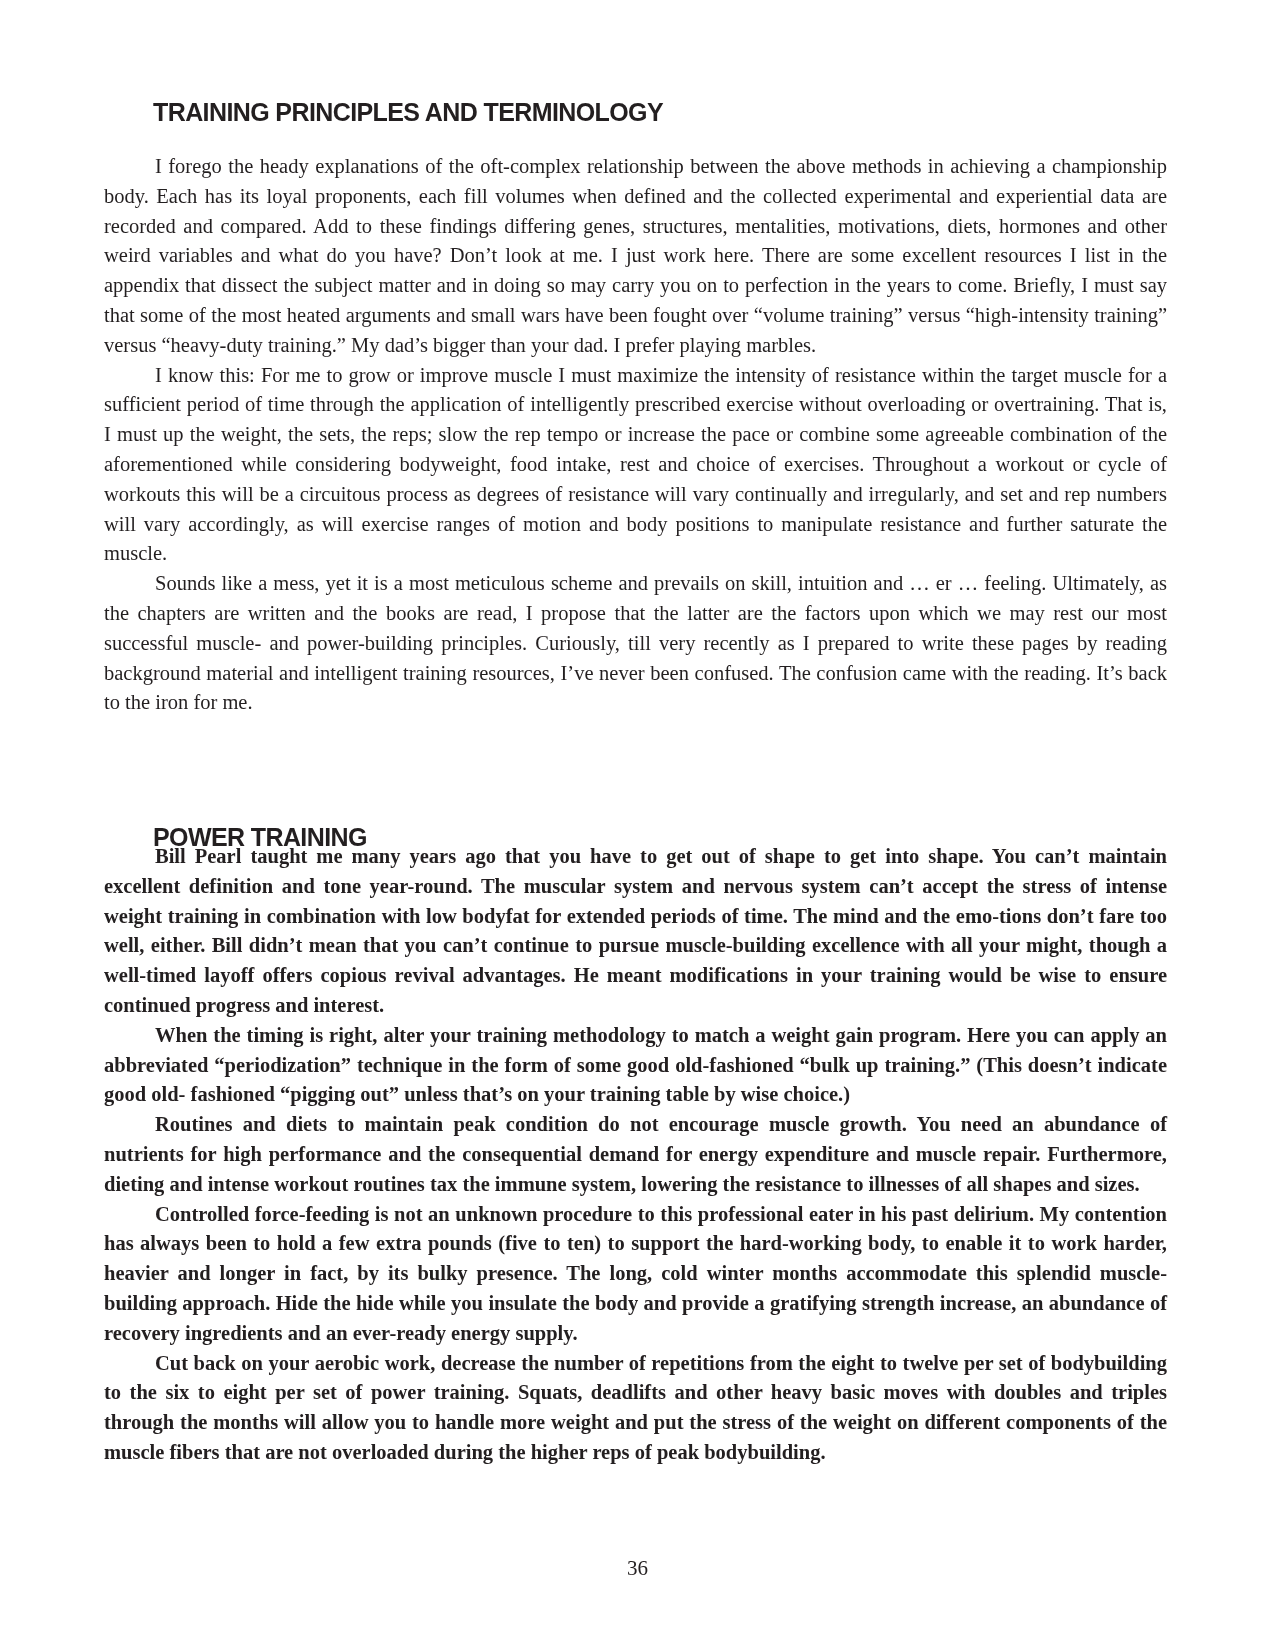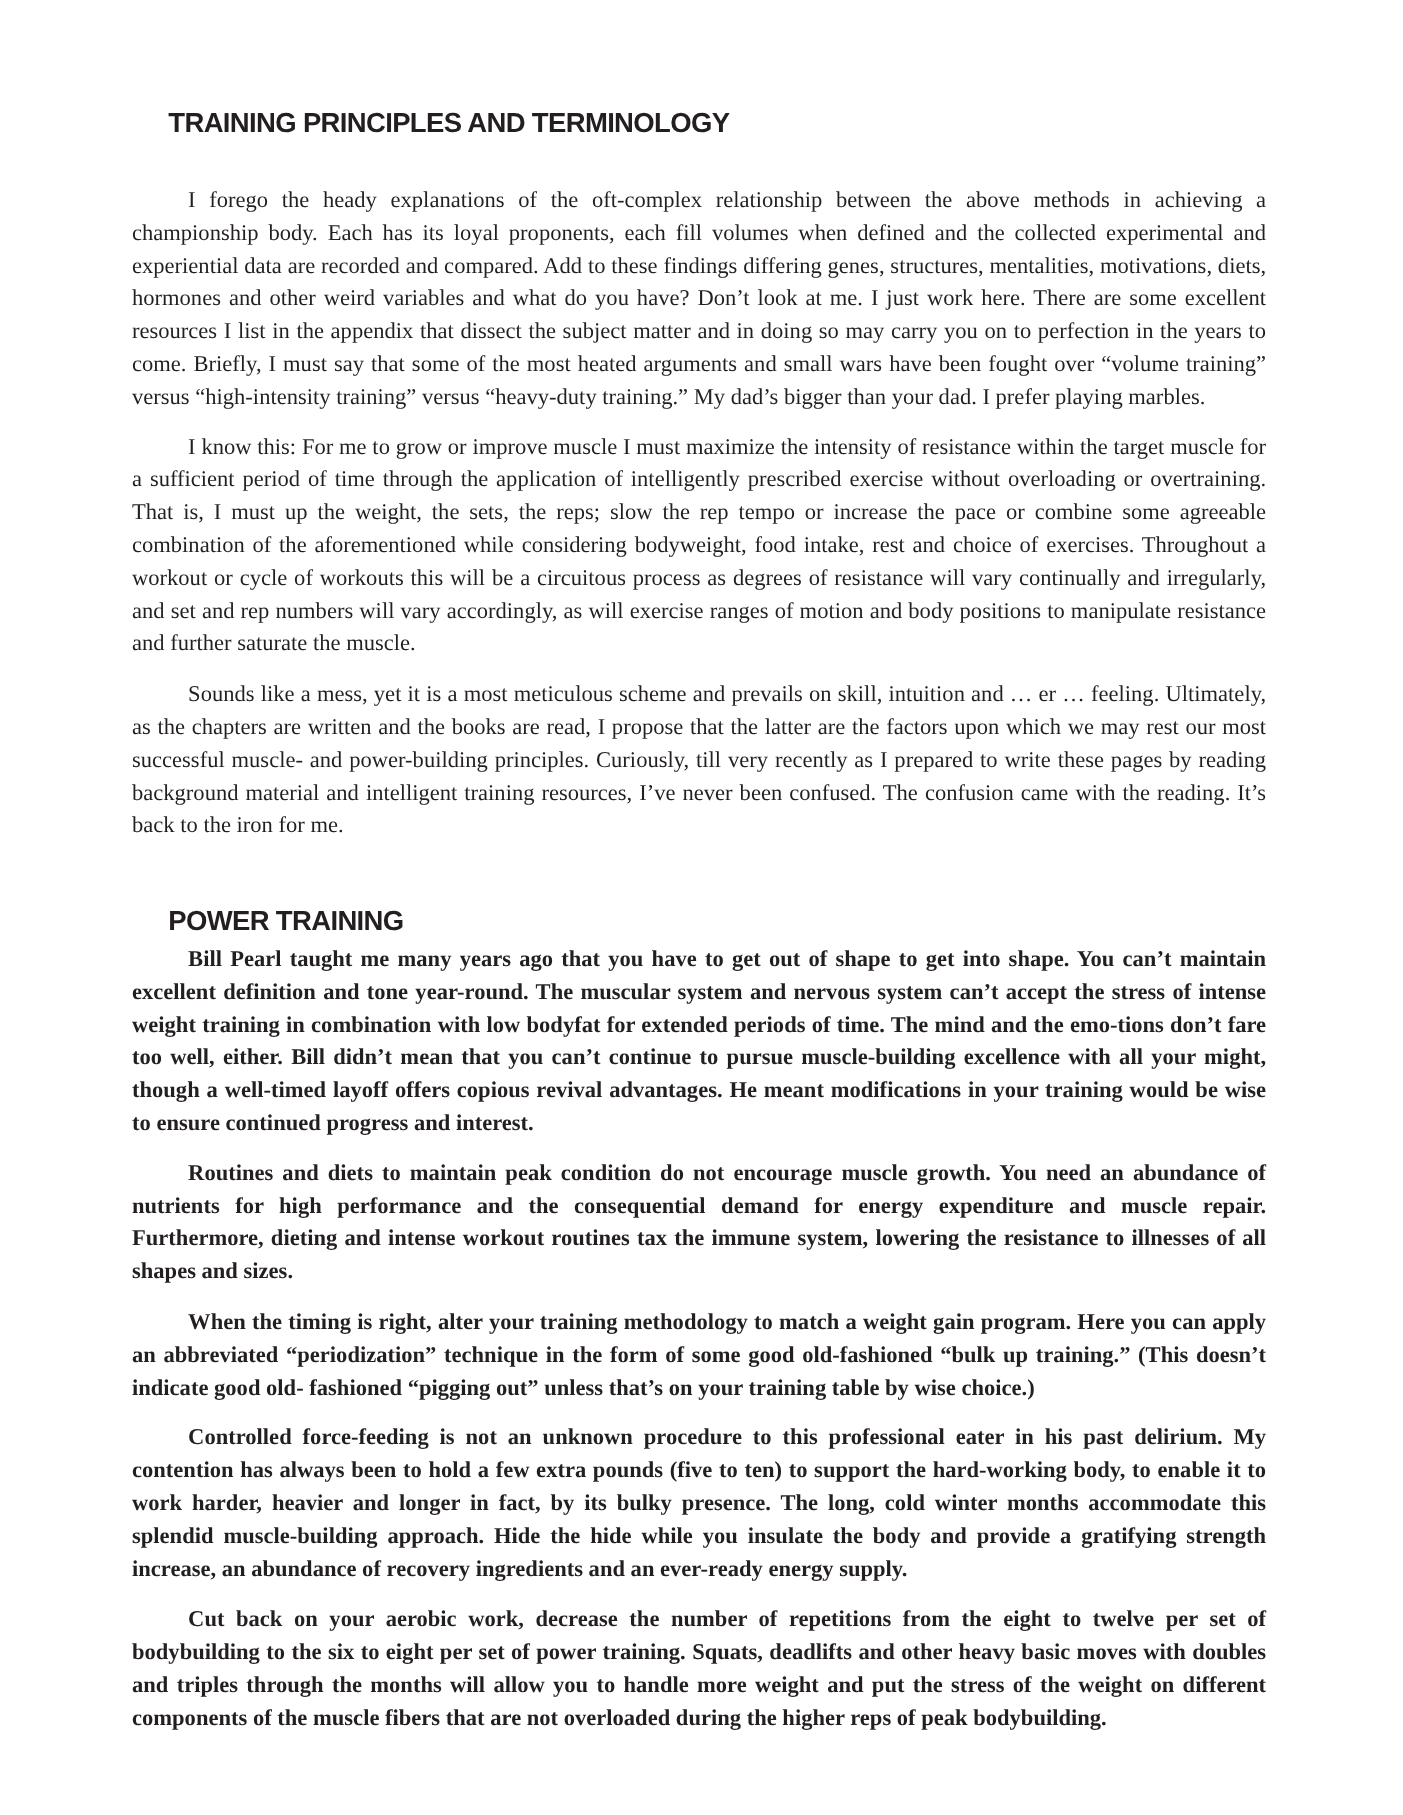--- a/index.html
+++ b/index.html
@@ -15,21 +15,21 @@
   }
   #h1 { top: 98px; }
   #h2 { top: 823px; }
   .section {
     position: absolute; left: 104px; width: 1063px;
     font-family: "Liberation Serif", serif; font-size: 20.5px;
     line-height: 29.8px; color: #231f20;
   }
   #s1 { top: 152px; }
   #s2 { top: 842px; font-weight: bold; }
-  .section p { margin: 16px; text-indent: 51px; text-align: justify; }
+  .section p { margin: 0; text-indent: 51px; text-align: justify; }
   .page-number {
     position: absolute; top: 1556px; left: 0; width: 1275px; text-align: center;
     font-family: "Liberation Serif", serif; font-size: 21px; color: #231f20;
   }
 </style>
 </head>
 <body>
 
 <div class="page">
 
@@ -38,19 +38,20 @@
   <div class="section" id="s1">
     <p>I forego the heady explanations of the oft-complex relationship between the above methods in achieving a championship body. Each has its loyal proponents, each fill volumes when defined and the collected experimental and experiential data are recorded and compared. Add to these findings differing genes, structures, mentalities, motivations, diets, hormones and other weird variables and what do you have? Don’t look at me. I just work here. There are some excellent resources I list in the appendix that dissect the subject matter and in doing so may carry you on to perfection in the years to come. Briefly, I must say that some of the most heated arguments and small wars have been fought over “volume training” versus “high-intensity training” versus “heavy-duty training.” My dad’s bigger than your dad. I prefer playing marbles.</p>
     <p>I know this: For me to grow or improve muscle I must maximize the intensity of resistance within the target muscle for a sufficient period of time through the application of intelligently prescribed exercise without overloading or overtraining. That is, I must up the weight, the sets, the reps; slow the rep tempo or increase the pace or combine some agreeable combination of the aforementioned while considering bodyweight, food intake, rest and choice of exercises. Throughout a workout or cycle of workouts this will be a circuitous process as degrees of resistance will vary continually and irregularly, and set and rep numbers will vary accordingly, as will exercise ranges of motion and body positions to manipulate resistance and further saturate the muscle.</p>
     <p>Sounds like a mess, yet it is a most meticulous scheme and prevails on skill, intuition and … er … feeling. Ultimately, as the chapters are written and the books are read, I propose that the latter are the factors upon which we may rest our most successful muscle- and power-building principles. Curiously, till very recently as I prepared to write these pages by reading background material and intelligent training resources, I’ve never been confused. The confusion came with the reading. It’s back to the iron for me.</p>
   </div>
 
   <h2 class="heading" id="h2">POWER TRAINING</h2>
 
   <div class="section" id="s2">
     <p>Bill Pearl taught me many years ago that you have to get out of shape to get into shape. You can’t maintain excellent definition and tone year-round. The muscular system and nervous system can’t accept the stress of intense weight training in combination with low bodyfat for extended periods of time.  The mind and the emo-tions don’t fare too well, either. Bill didn’t mean that you can’t continue to pursue muscle-building excellence with all your might, though a well-timed layoff offers copious revival advantages. He meant modifications in your training would be wise to ensure continued progress and interest.</p>
+    <p>When the timing is right, alter your training methodology to match a weight gain program. Here you can apply an abbreviated “periodization” technique in the form of some good old-fashioned “bulk up training.” (This doesn’t indicate good old- fashioned “pigging out” unless that’s on your training table by wise choice.)</p>
     <p>Routines and diets to maintain peak condition do not encourage muscle growth. You need an abundance of nutrients for high performance and the consequential demand for energy expenditure and muscle repair. Furthermore, dieting and intense workout routines tax the immune system, lowering the resistance to illnesses of all shapes and sizes.</p>
-    <p>When the timing is right, alter your training methodology to match a weight gain program. Here you can apply an abbreviated “periodization” technique in the form of some good old-fashioned “bulk up training.” (This doesn’t indicate good old- fashioned “pigging out” unless that’s on your training table by wise choice.)</p>
     <p>Controlled force-feeding is not an unknown procedure to this professional eater in his past delirium. My contention has always been to hold a few extra pounds (five to ten) to support the hard-working body, to enable it to work harder, heavier and longer in fact, by its bulky presence. The long, cold winter months accommodate this splendid muscle-building approach. Hide the hide while you insulate the body and provide a gratifying strength increase, an abundance of recovery ingredients and an ever-ready energy supply.</p>
     <p>Cut back on your aerobic work, decrease the number of repetitions from the eight to twelve per set of bodybuilding to the six to eight per set of power training. Squats, deadlifts and other heavy basic moves with doubles and triples through the months will allow you to handle more weight and put the stress of the weight on different components of the muscle fibers that are not overloaded during the higher reps of peak bodybuilding.</p>
   </div>
 
+  <div class="page-number">36</div>
 </div>
 
 </body></html>

